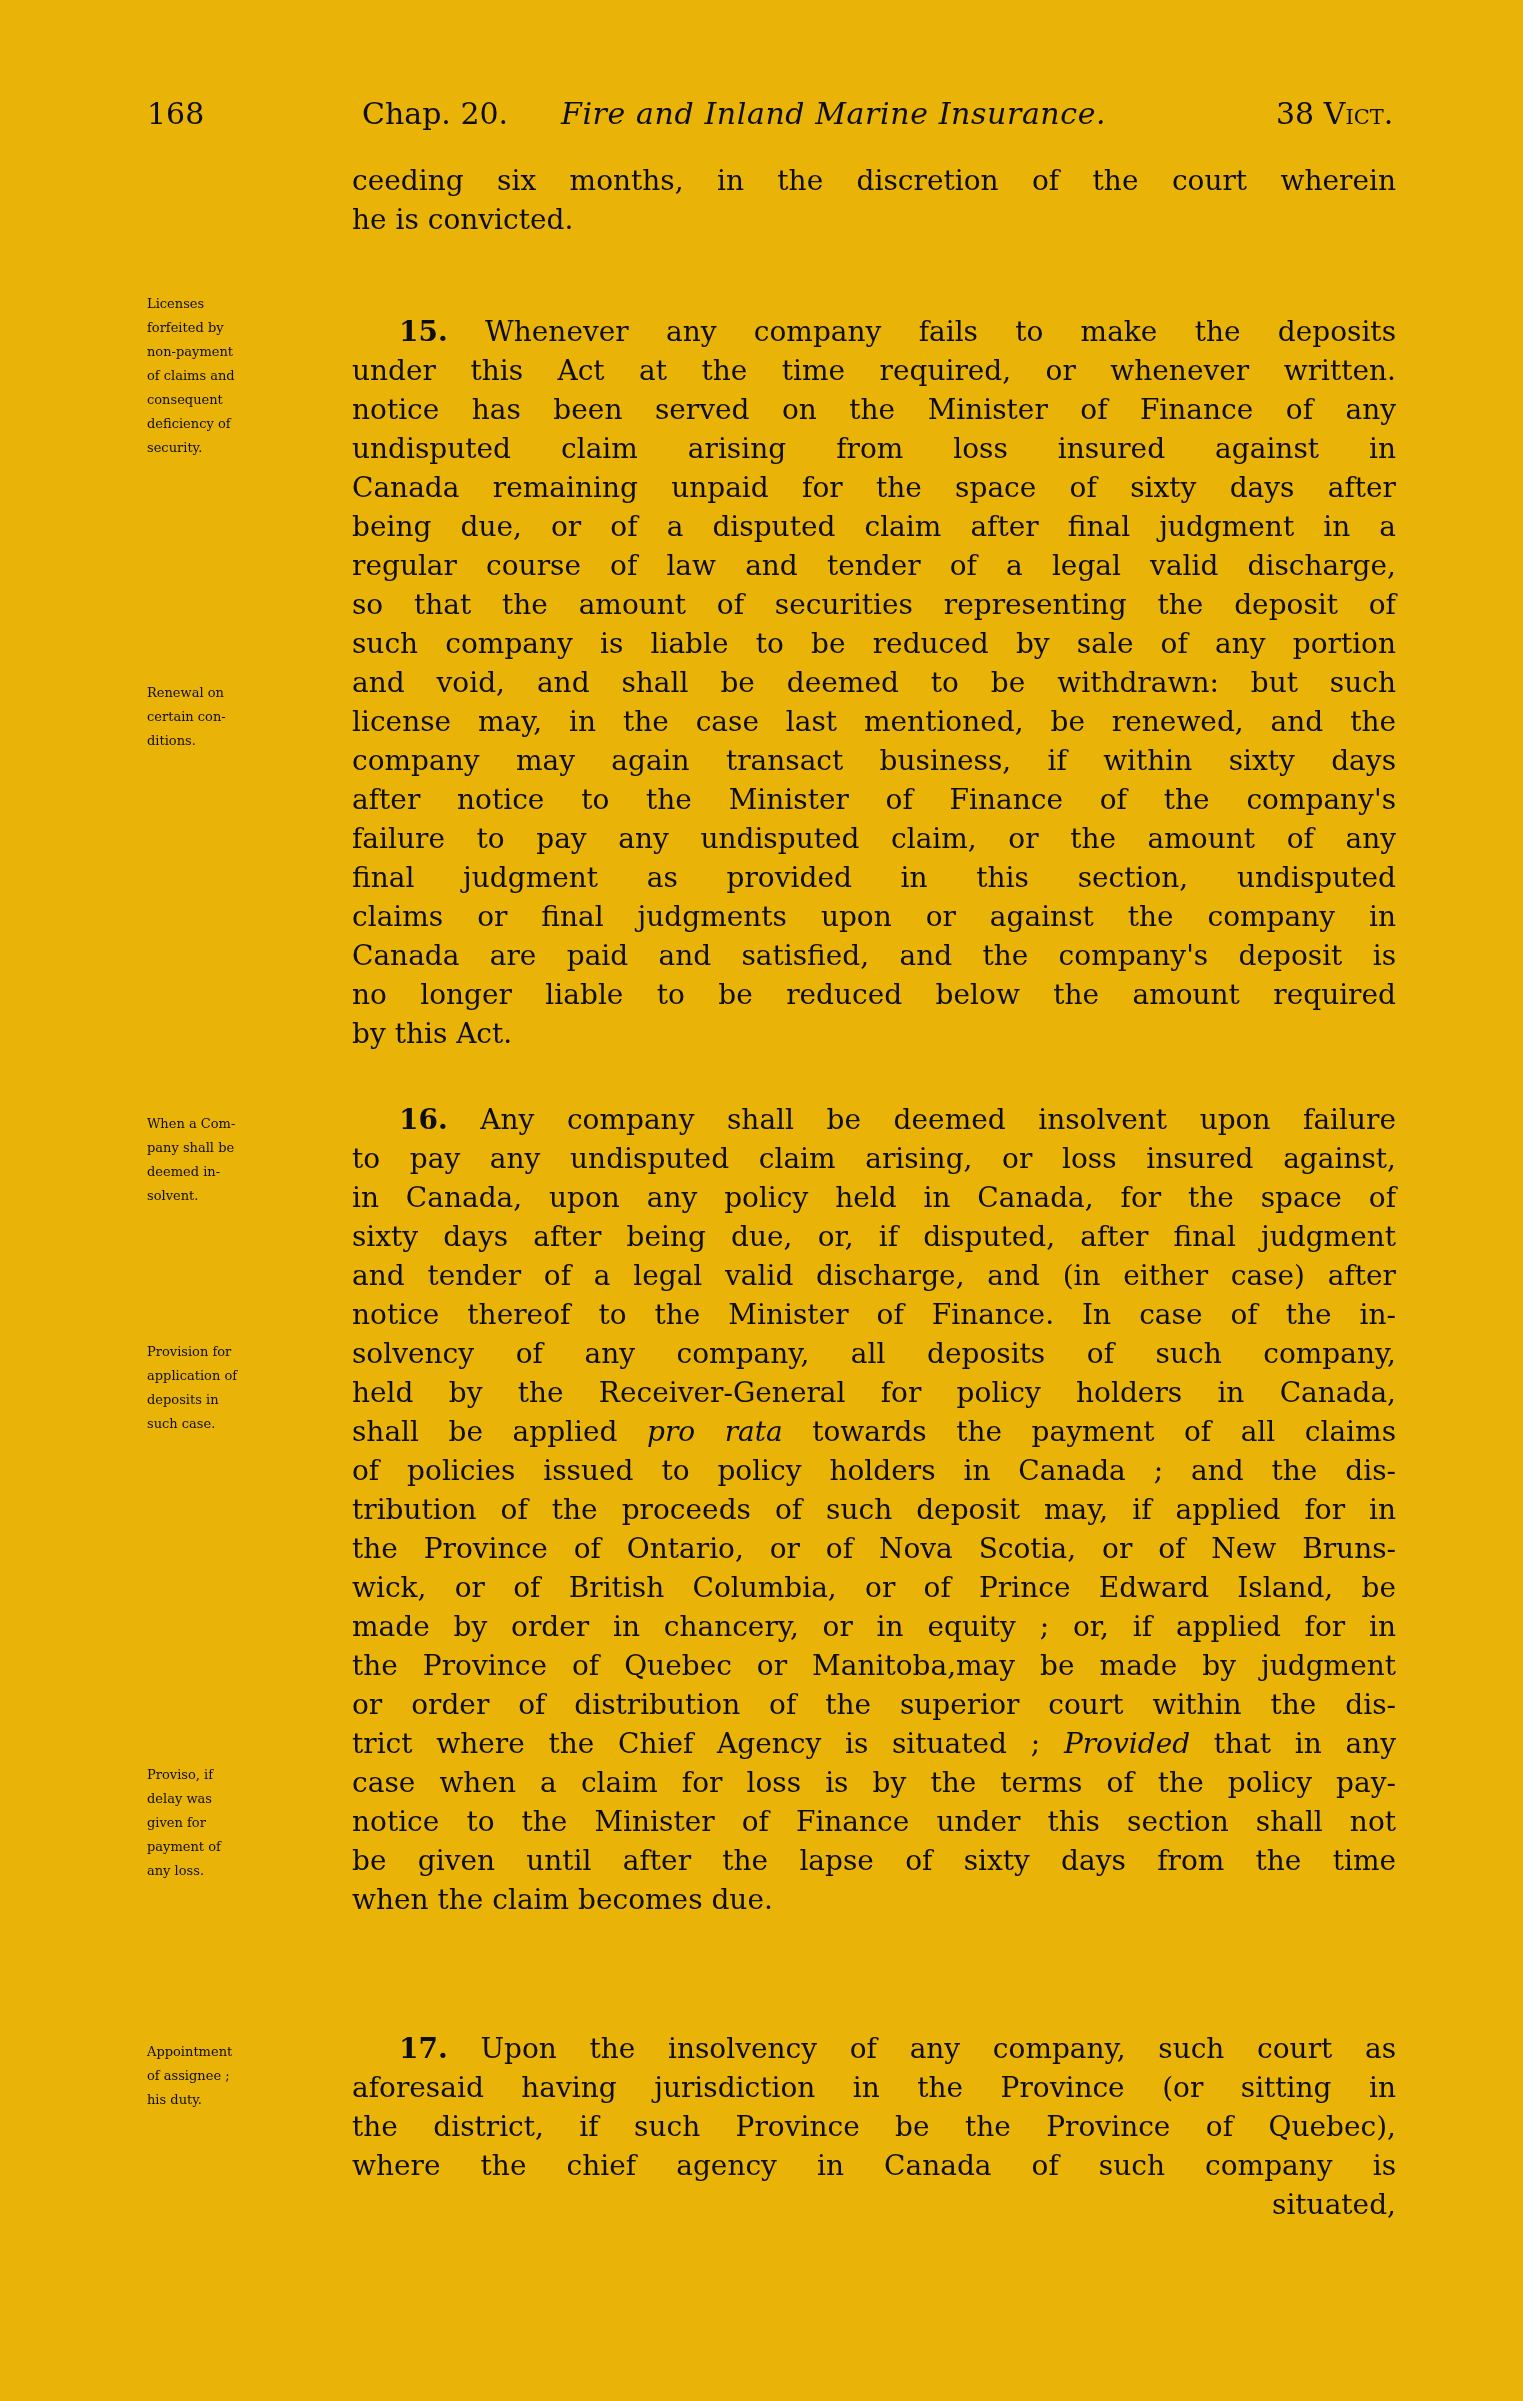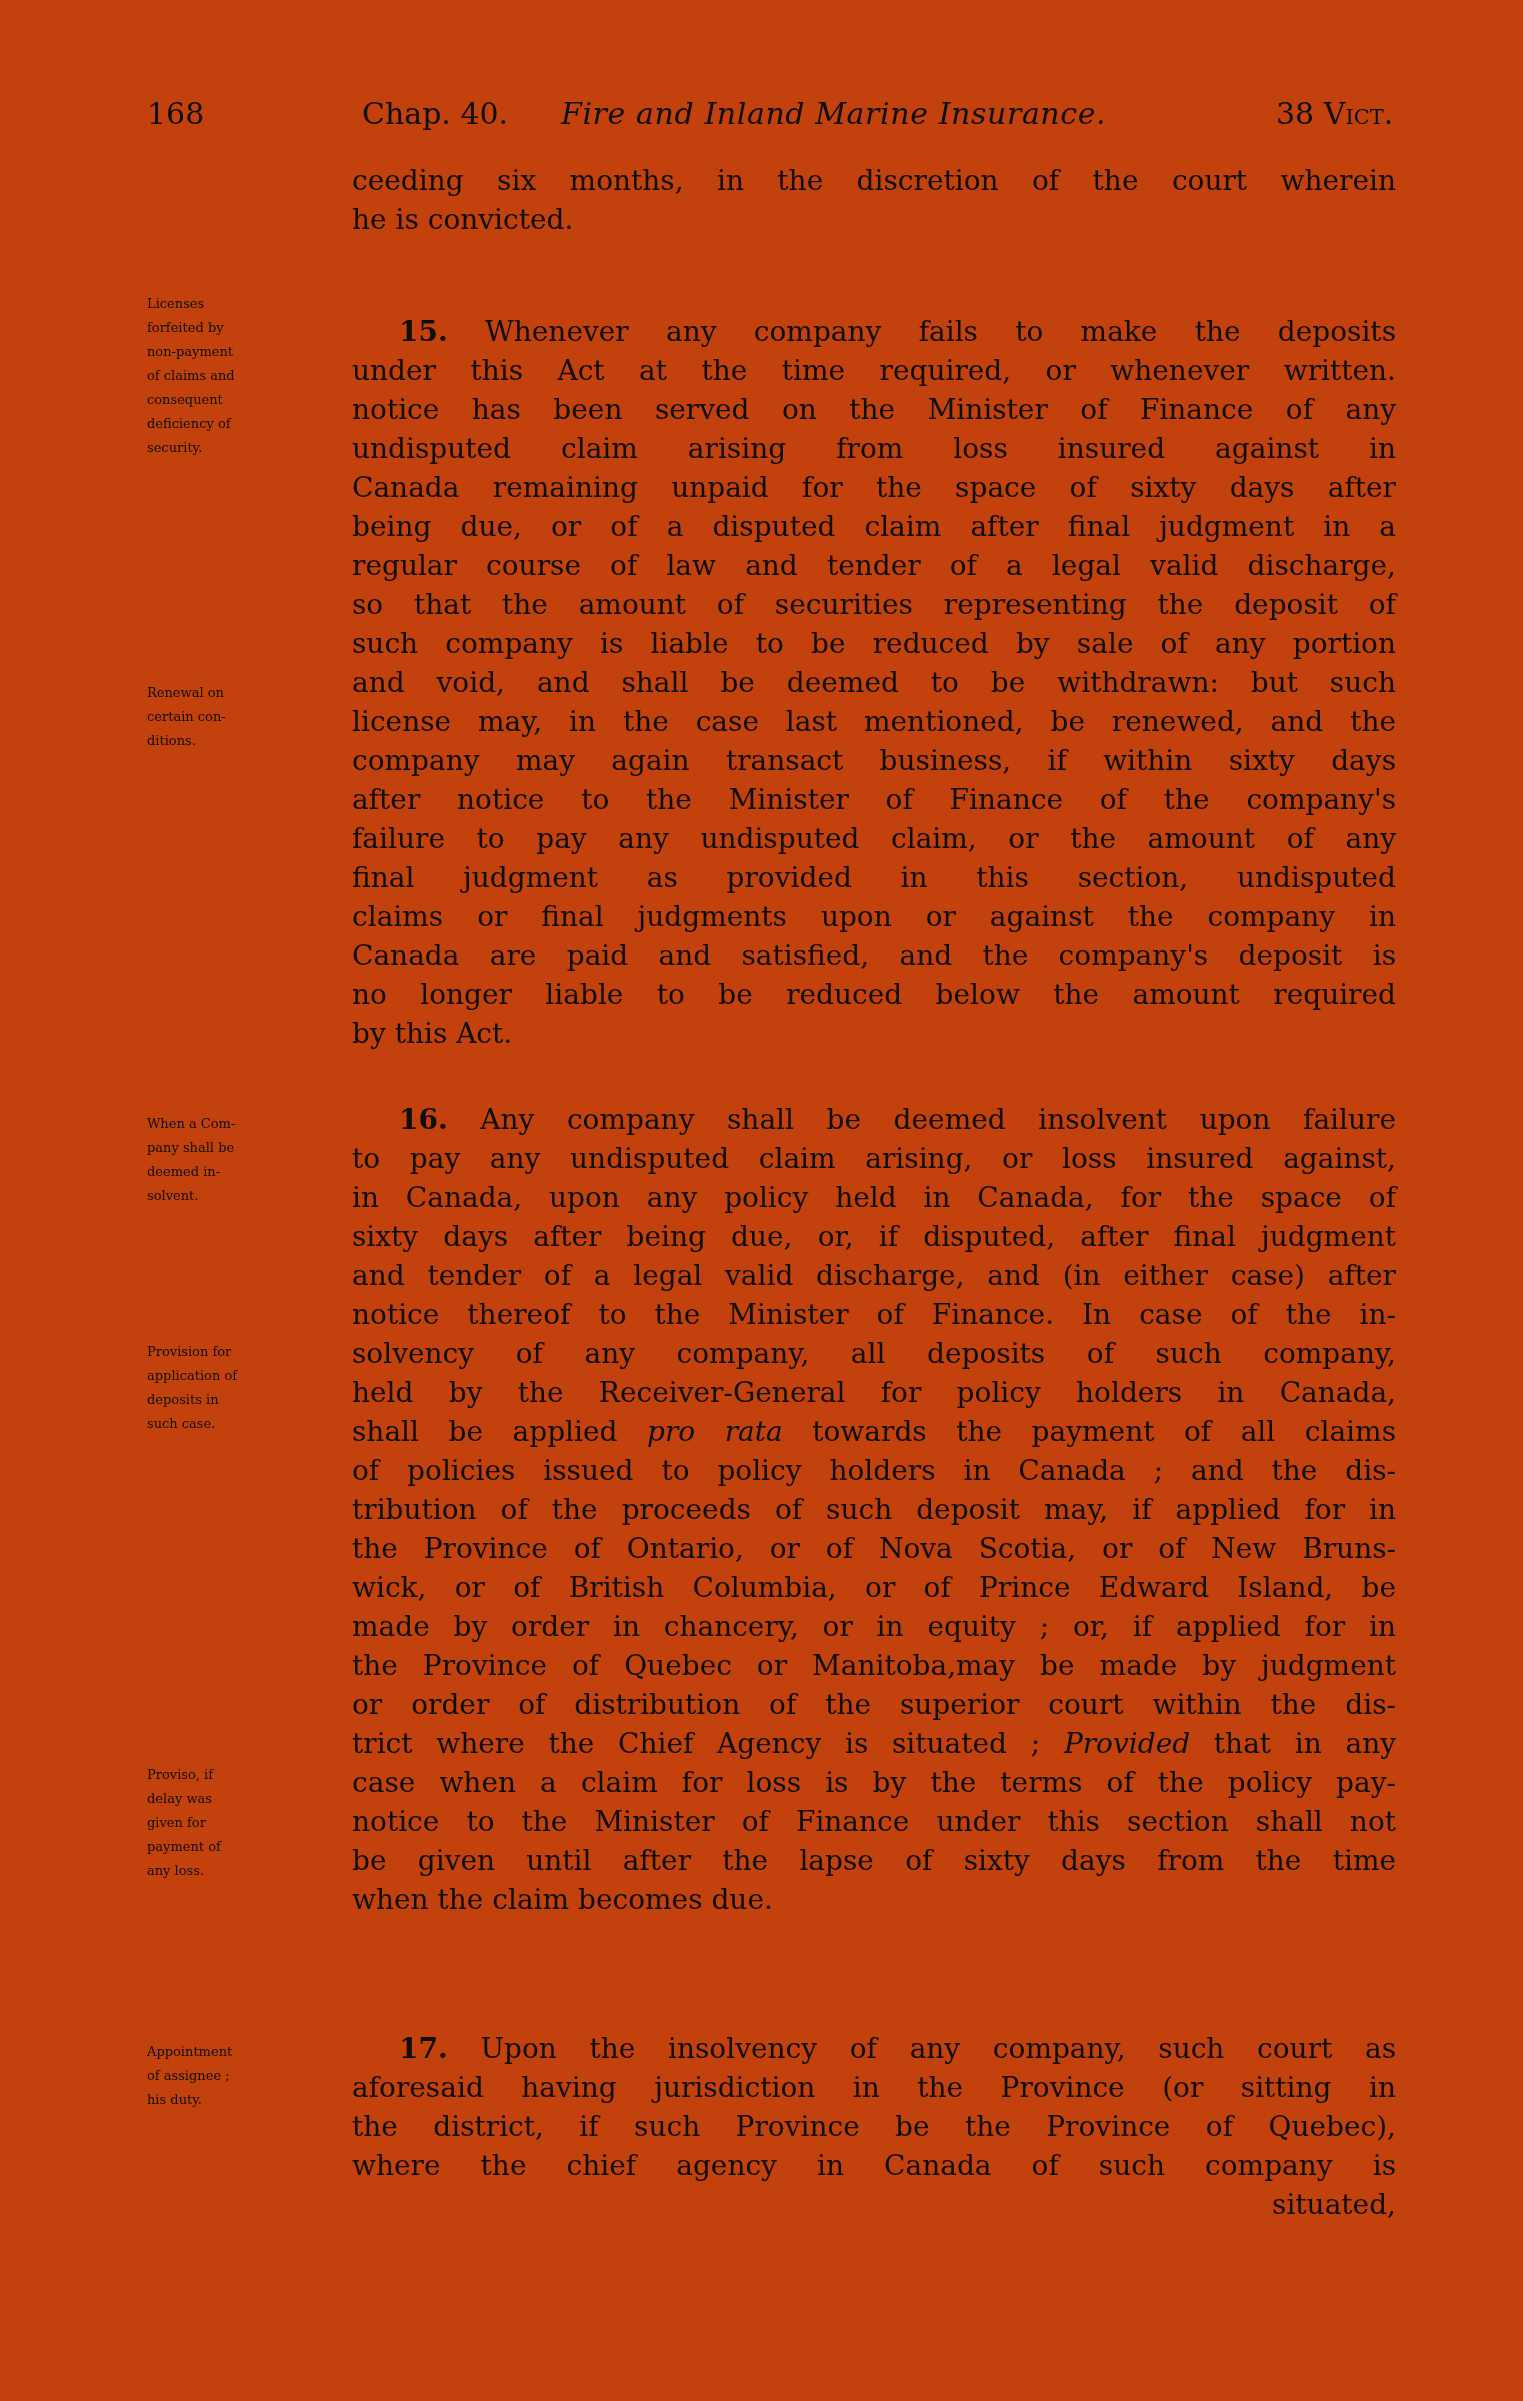--- a/index.html
+++ b/index.html
@@ -4,21 +4,21 @@
 <style>
   html, body {
     margin: 0;
     padding: 0;
     background: #ffffff;
   }
   .page {
     position: relative;
     width: 1523px;
     height: 2401px;
-    background: #c2410c;
+    background: #eab308;
     color: #0e0e0e;
     font-family: "DejaVu Serif", "Liberation Serif", serif;
     overflow: hidden;
   }
   
   .hdr-item {
     position: absolute;
     top: 94px;
     font-size: 30px;
     line-height: 39px;
@@ -59,21 +59,21 @@
     text-align: left;
     text-align-last: left;
   }
 </style>
 </head>
 <body>
 
 <div class="page">
 
   <div class="hdr-item hdr-pagenum">168</div>
-  <div class="hdr-item hdr-chapter">Chap. 40.</div>
+  <div class="hdr-item hdr-chapter">Chap. 20.</div>
   <div class="hdr-item hdr-title">Fire and Inland Marine Insurance.</div>
   <div class="hdr-item hdr-regnal">38 Vict.</div>
 
   <div class="para" style="top:161px;">
       <div class="tline">ceeding six months, in the discretion of the court wherein</div>
       <div class="tline align-left"><span>he is convicted.</span></div>
     </div>
 
   <div class="sidenote" style="top:292px;">
       <div class="tline">Licenses</div>

